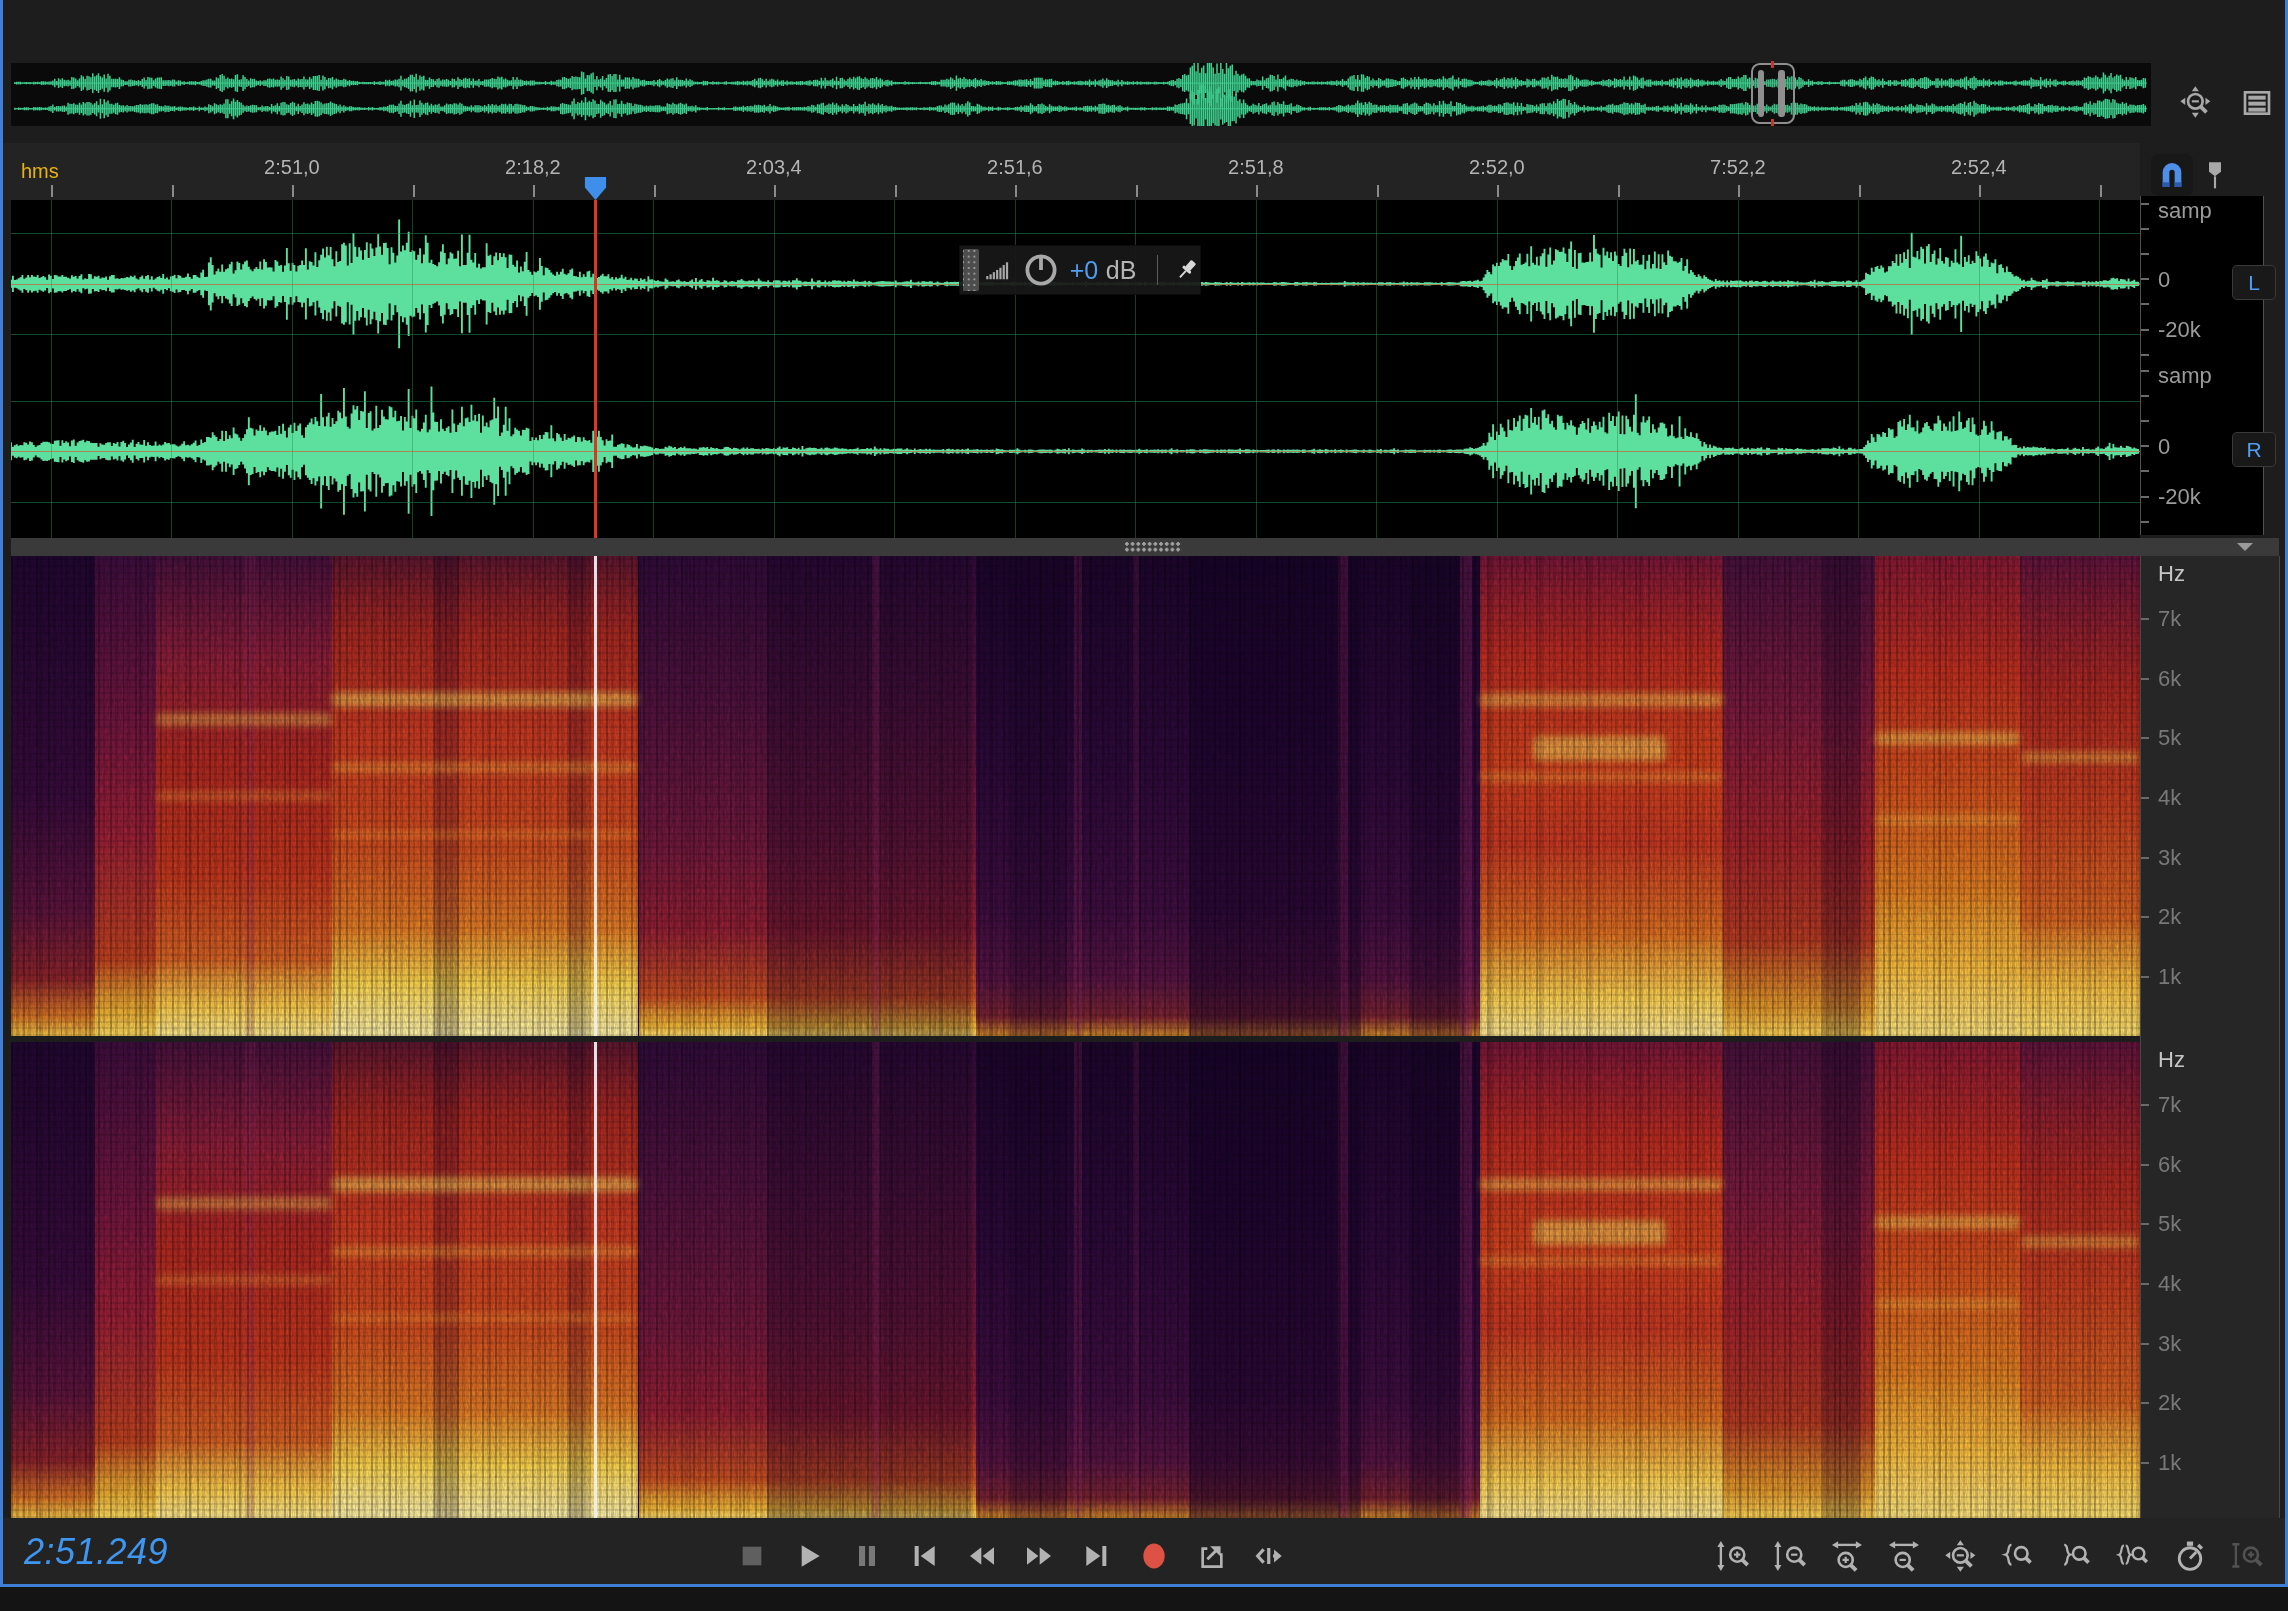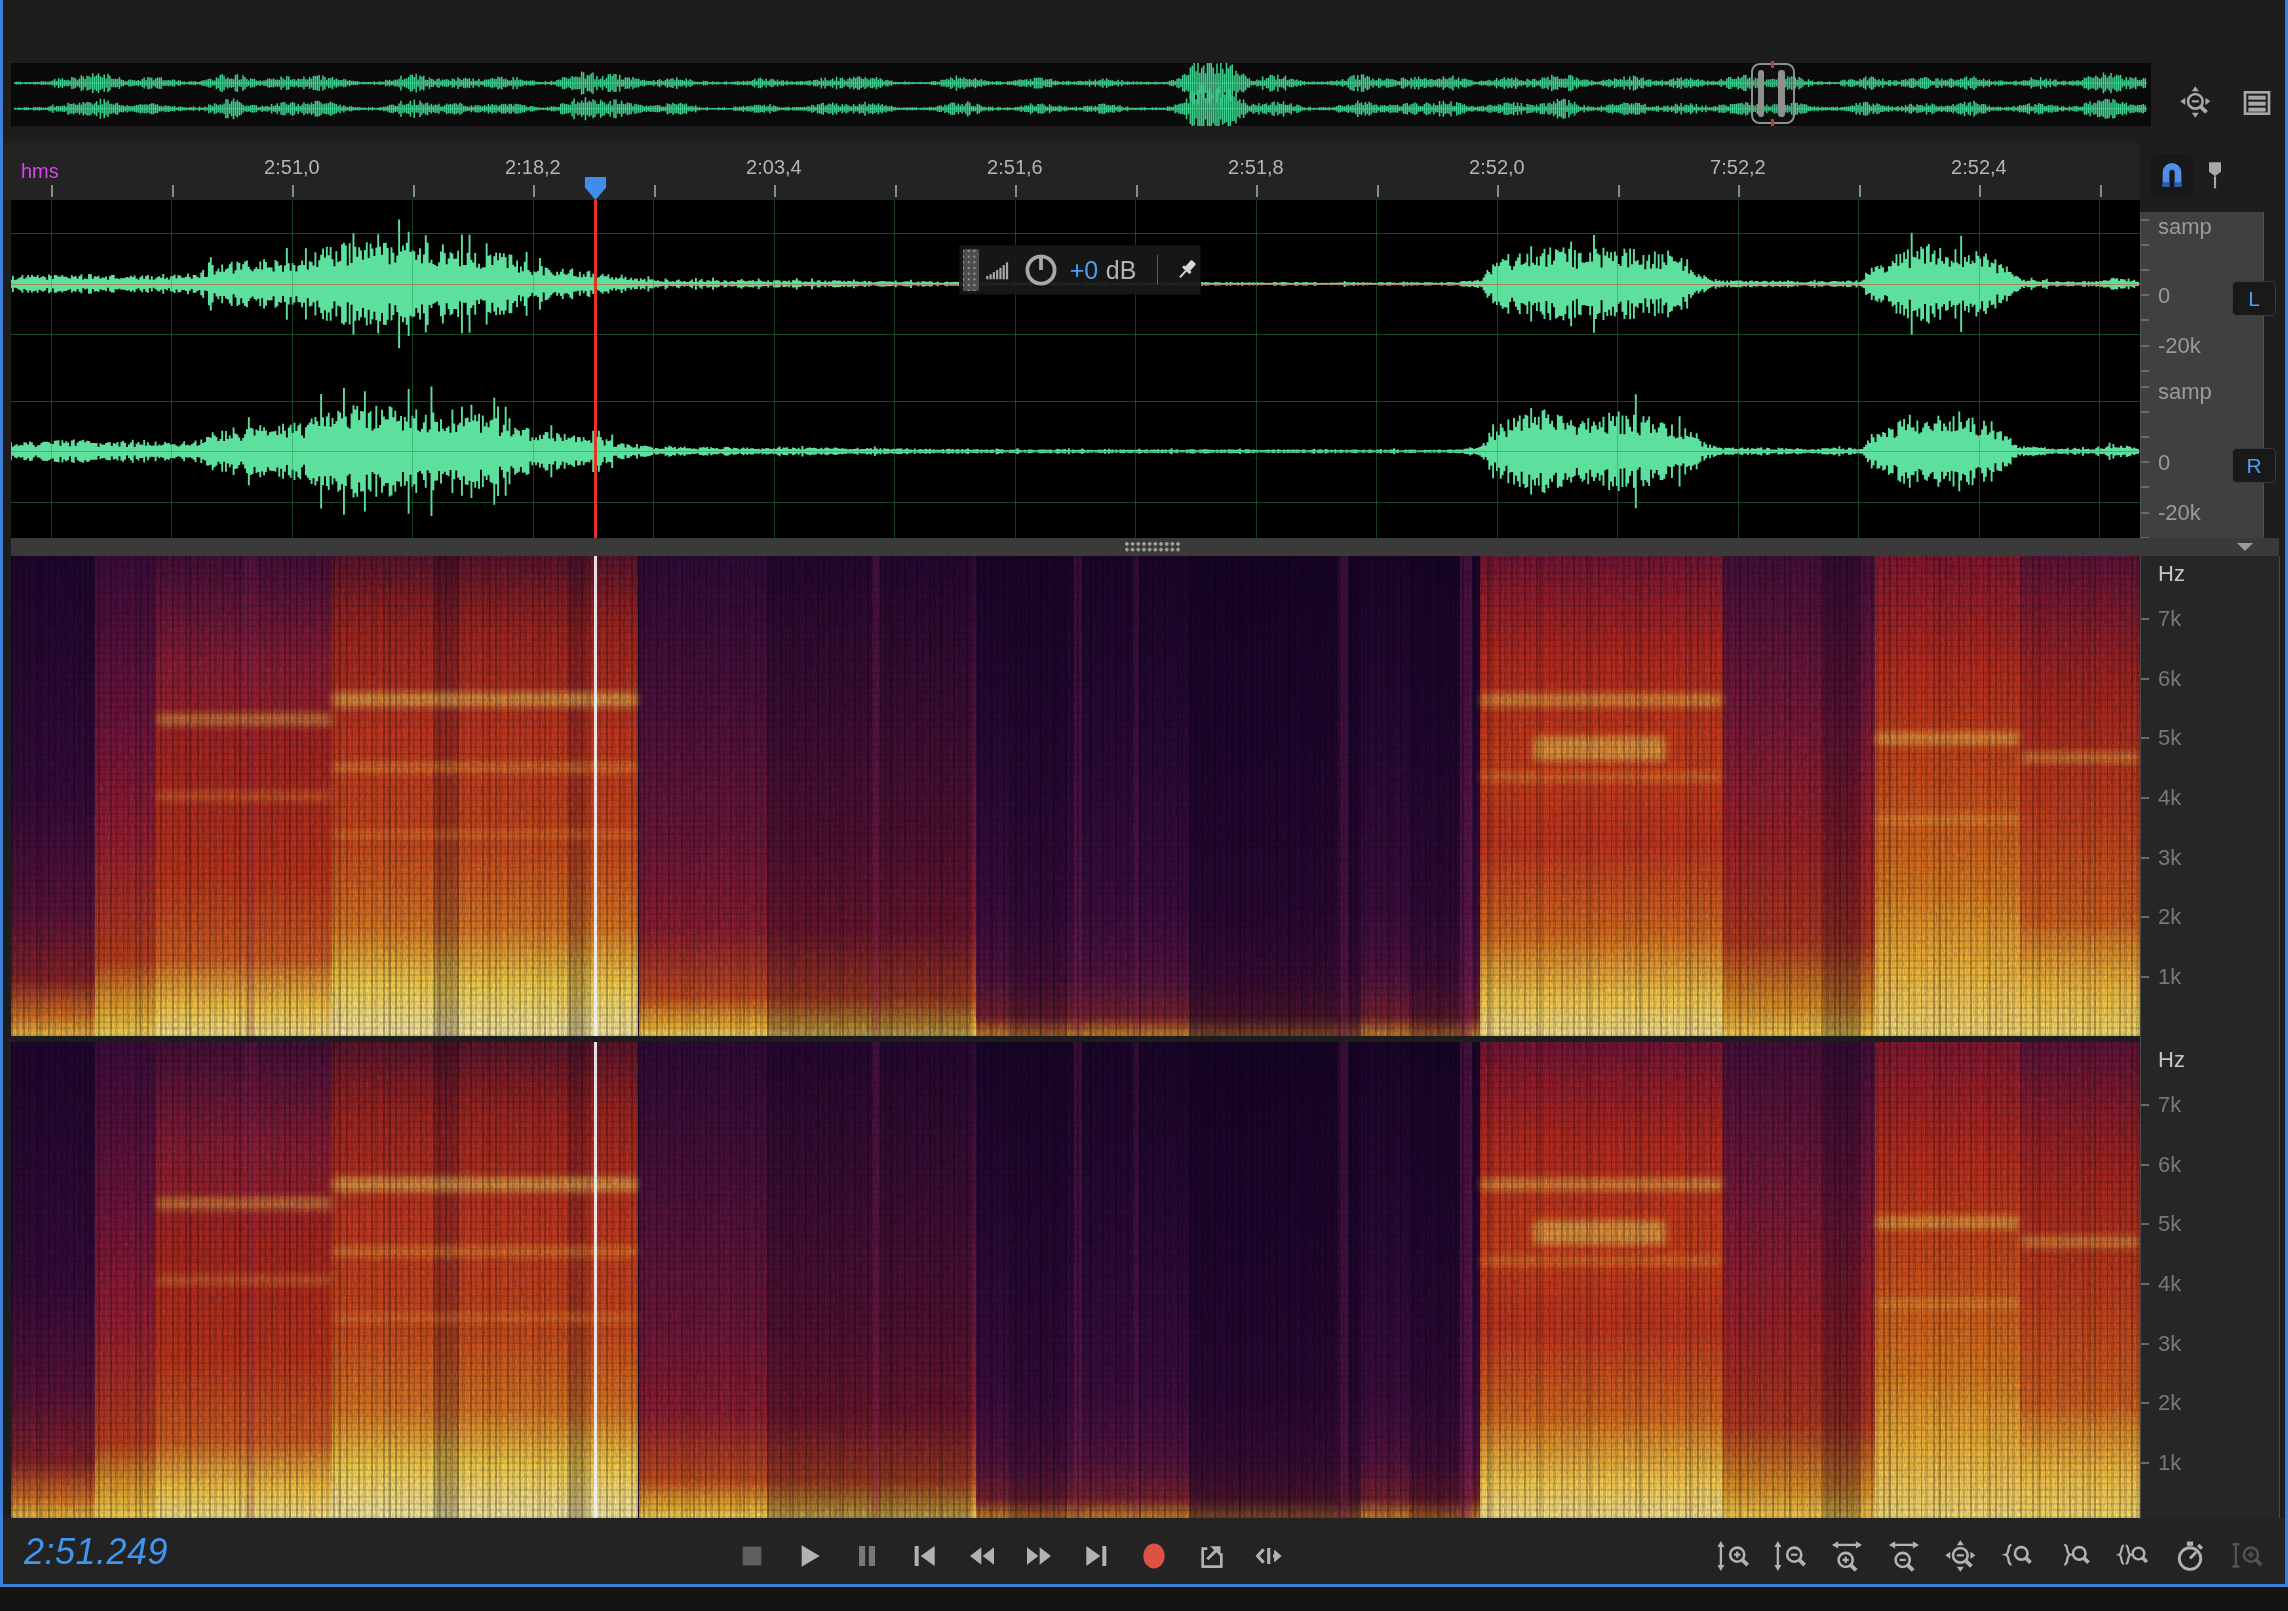--- a/index.html
+++ b/index.html
@@ -20,21 +20,21 @@
   .hamburger{display:inline-block;width:16px;height:12.4px;border-top:1.9px solid #b5b5b5;border-bottom:1.9px solid #b5b5b5;position:relative;}
   .hamburger::after{content:"";position:absolute;left:0;top:4.3px;width:16px;height:1.9px;background:#b5b5b5;}
   
   .overview{left:11.4px;top:63px;width:2140px;height:63px;background:#0a0a0a;}
   .vp{left:1751px;top:61px;width:44px;height:65px;z-index:5;}
   .vp-frame{position:absolute;left:0;top:1.9px;width:40px;height:57px;border:2.9px solid #8f8f8f;border-radius:8.6px;background:rgba(60,60,60,.12);}
   .vp-bar{position:absolute;top:8.6px;width:6.7px;height:47px;background:#8f8f8f;border-radius:2.9px;}
   .vp-tick{position:absolute;left:20px;width:2.9px;height:6.7px;background:#c0392b;}
   
   .ruler{left:2.9px;top:143px;width:2137px;height:57px;background:#232323;}
-  .hms{position:absolute;left:18px;top:17px;color:#d946ef;font-size:20px;}
+  .hms{position:absolute;left:18px;top:17px;color:#eab308;font-size:20px;}
   .rtick{position:absolute;top:42px;width:1.9px;height:12.4px;background:#8a8a8a;}
   .rlabel{position:absolute;top:13.3px;transform:translateX(-50%);color:#b4b4b4;font-size:20px;white-space:nowrap;}
   .playhead-head{left:582px;top:176px;width:27px;height:25px;z-index:30;}
   
   .icon-btn{display:flex;align-items:center;justify-content:center;}
   .ic{color:#a8a8a8;}
   .ic svg{display:block;}
   .magnet-btn{left:2151px;top:154px;width:42px;height:42px;background:#181818;border-radius:6.7px;}
   .marker-btn{left:2199px;top:156px;width:32px;height:38px;}
   .ovw-nav-btn{left:2170px;top:76px;width:51px;height:51px;}
@@ -68,21 +68,21 @@
       repeating-linear-gradient(90deg, rgba(0,0,0,.26) 0 1.9px, rgba(0,0,0,0) 1.9px 4.8px, rgba(0,0,0,.13) 4.8px 7.6px, rgba(0,0,0,0) 7.6px 12.4px),
       repeating-linear-gradient(90deg, rgba(0,0,0,0) 0 27.6px, rgba(10,0,15,.2) 27.6px 30px, rgba(0,0,0,0) 30px 50px),
       repeating-linear-gradient(0deg, rgba(0,0,0,.10) 0 1.9px, rgba(0,0,0,0) 1.9px 6.7px);}
   .spec-noise{position:absolute;inset:0;z-index:2;mix-blend-mode:overlay;opacity:.55;}
   .spec-noise2{mix-blend-mode:normal;opacity:.28;}
   .spec-playhead{position:absolute;left:583px;top:0;width:2.9px;height:100%;background:rgba(242,242,246,.92);z-index:5;}
   .darkcol{position:absolute;top:0;height:100%;background:#12021c;z-index:1;}
   .streak{position:absolute;top:0;height:100%;background:#8c2858;z-index:1;}
   .formant{position:absolute;border-radius:5.7px;filter:blur(3.8px);z-index:1;}
   
-  .rail-amp{left:2140px;top:212px;width:124px;height:339px;background:#404040;border-left:1.9px solid #515151;border-right:1.9px solid #515151;box-sizing:border-box;}
+  .rail-amp{left:2140px;top:196px;width:124px;height:339px;background:#000000;border-left:1.9px solid #515151;border-right:1.9px solid #515151;box-sizing:border-box;}
   .rail-freq{left:2140px;top:556px;width:140px;height:962px;background:#262626;border-left:1.9px solid #484848;border-right:1.9px solid #484848;box-sizing:border-box;}
   .rail-far{left:2280px;top:200px;width:8.6px;height:1318px;background:#1c1c1c;}
   .rail-label{position:absolute;left:17px;color:#9a9a9a;font-size:22px;transform:translateY(-50%);}
   .rail-hz{color:#c6c6c6;}
   .rail-dim{color:#787878;}
   .rail-tick{position:absolute;left:0;width:7.6px;height:1.9px;background:#6a6a6a;}
   .chan-btn{position:absolute;left:91px;width:42px;height:33px;background:#191919;border:1px solid #3a3a3a;border-radius:4.8px;
     color:#4f9ef2;font-size:21px;display:flex;align-items:center;justify-content:center;}
   
   .statusbar{left:2.9px;top:1518px;width:2283px;height:66px;background:#232323;font-style:italic;}

